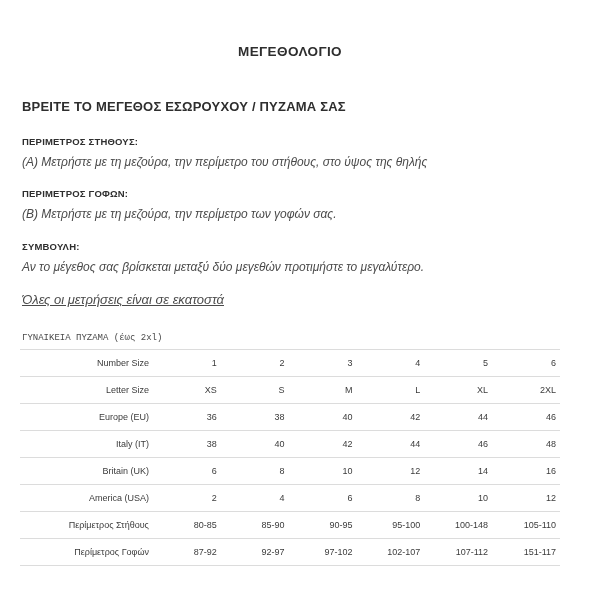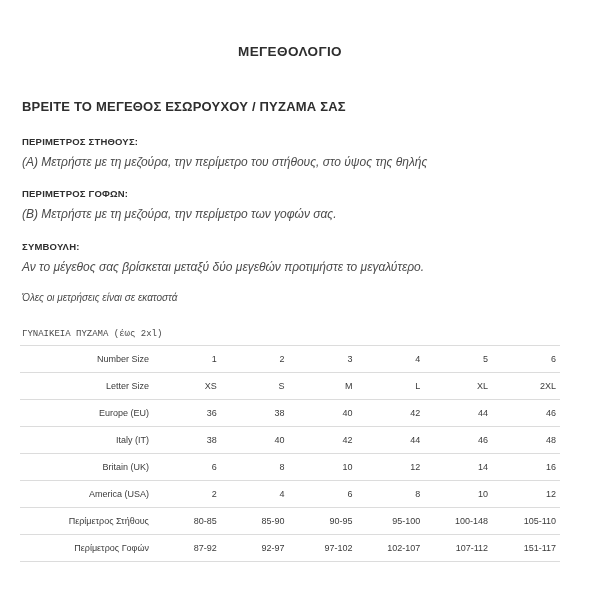--- a/index.html
+++ b/index.html
@@ -47,24 +47,25 @@
     margin: 17px 0 7px 0;
   }
   .block-body {
     font-size: 12px;
     font-style: italic;
     color: #4a4a4a;
     line-height: 1.45;
     margin: 0;
   }
   .note {
-    font-size: 10px;
+    font-size: 13px;
     font-style: italic;
     color: #4a4a4a;
     margin: 0 0 26px 2px;
+    text-decoration: underline;
   }
   .table-caption {
     font-size: 9px;
     color: #4a4a4a;
     margin: 0 0 6px 2px;
     font-family: Liberation Mono, monospace;
   }
   table.size-table {
     width: 100%;
     border-collapse: collapse;

